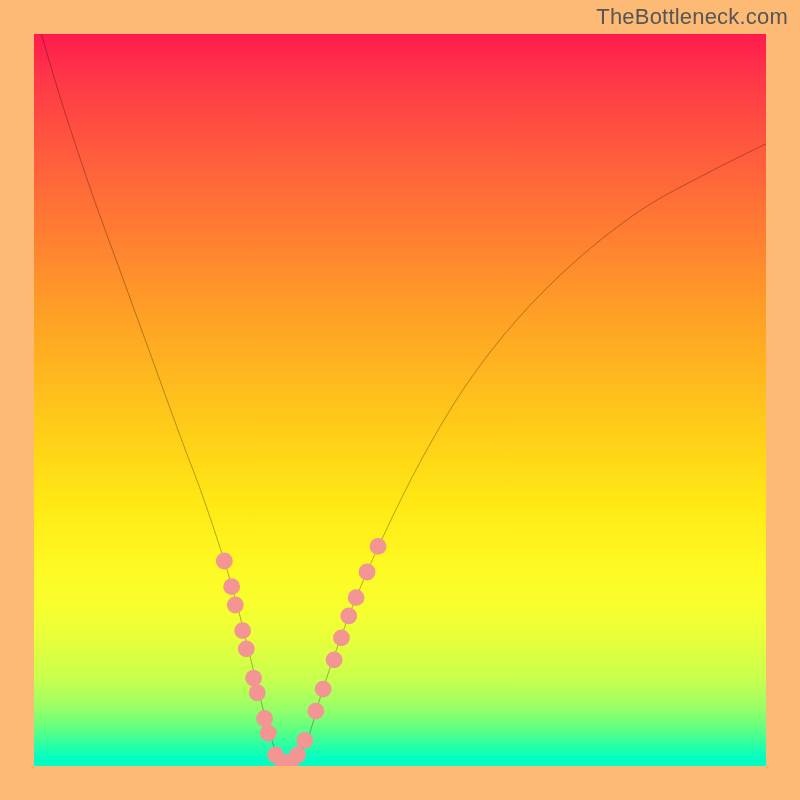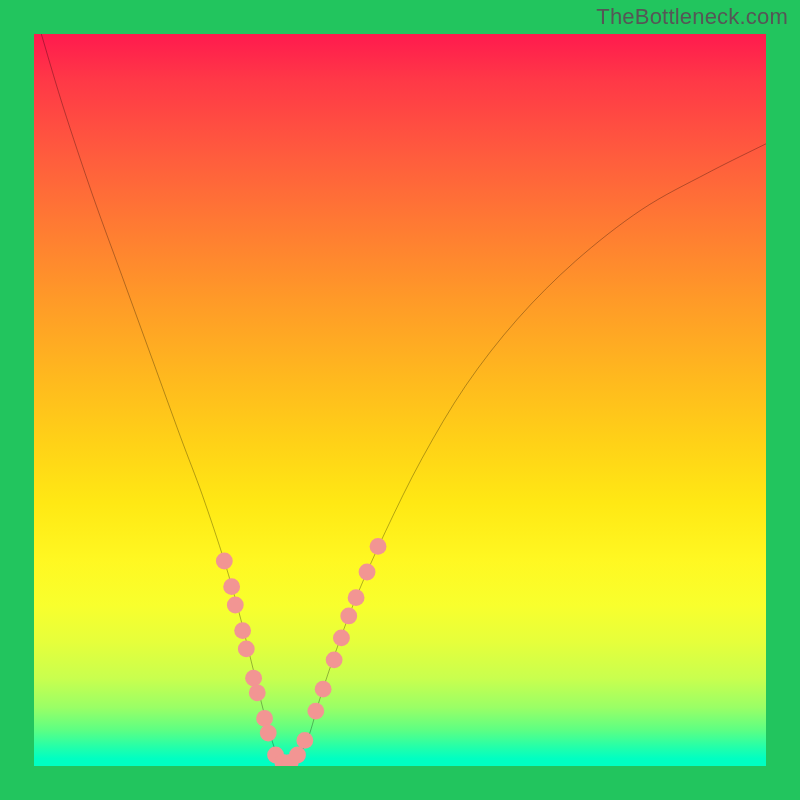--- a/index.html
+++ b/index.html
@@ -7,21 +7,21 @@
     padding: 0;
     width: 800px;
     height: 800px;
     background: #000;
     overflow: hidden;
   }
   .container {
     position: relative;
     width: 800px;
     height: 800px;
-    background: #22c55e;
+    background: #fdba74;
   }
   .watermark {
     position: absolute;
     top: 4px;
     right: 12px;
     font-family: Arial, Helvetica, sans-serif;
     font-size: 22px;
     font-weight: 500;
     color: #565656;
     letter-spacing: 0.2px;

